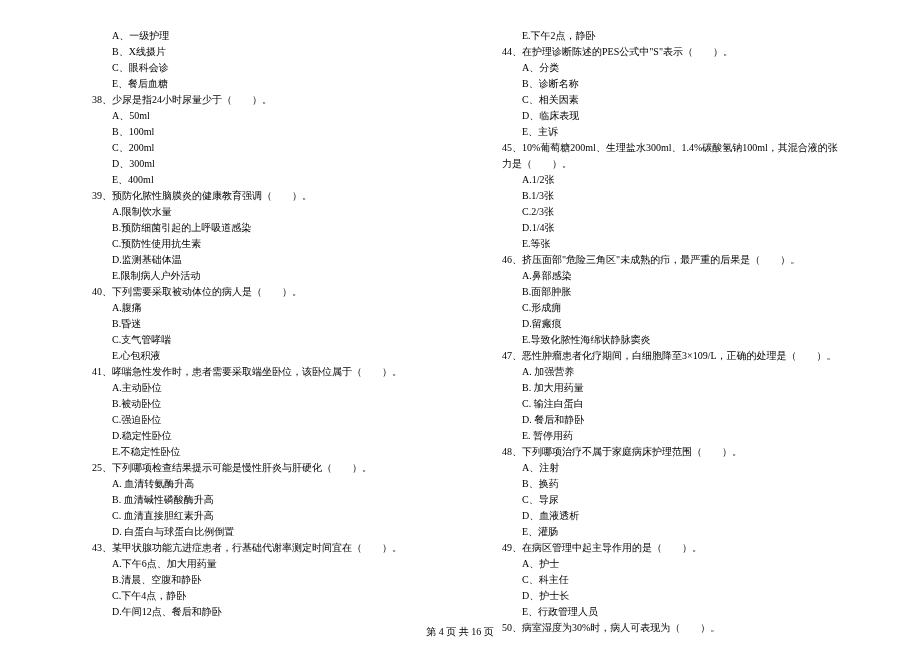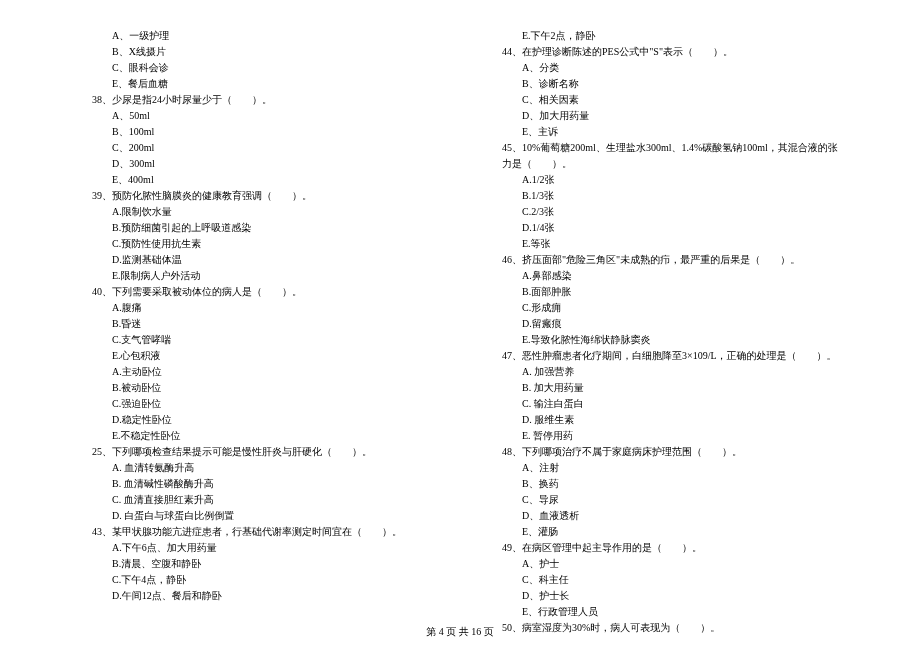--- a/index.html
+++ b/index.html
@@ -63,20 +63,21 @@
     <div class="option">C.预防性使用抗生素</div>
     <div class="option">D.监测基础体温</div>
     <div class="option">E.限制病人户外活动</div>
 
     <div class="question">40、下列需要采取被动体位的病人是（　　）。</div>
     <div class="option">A.腹痛</div>
     <div class="option">B.昏迷</div>
     <div class="option">C.支气管哮喘</div>
     <div class="option">E.心包积液</div>
 
+    <div class="question">41、哮喘急性发作时，患者需要采取端坐卧位，该卧位属于（　　）。</div>
     <div class="option">A.主动卧位</div>
     <div class="option">B.被动卧位</div>
     <div class="option">C.强迫卧位</div>
     <div class="option">D.稳定性卧位</div>
     <div class="option">E.不稳定性卧位</div>
 
     <div class="question">25、下列哪项检查结果提示可能是慢性肝炎与肝硬化（　　）。</div>
     <div class="option">A. 血清转氨酶升高</div>
     <div class="option">B. 血清碱性磷酸酶升高</div>
     <div class="option">C. 血清直接胆红素升高</div>
@@ -89,42 +90,42 @@
     <div class="option">D.午间12点、餐后和静卧</div>
   </div>
 
   <div class="column">
     <div class="option">E.下午2点，静卧</div>
 
     <div class="question">44、在护理诊断陈述的PES公式中"S"表示（　　）。</div>
     <div class="option">A、分类</div>
     <div class="option">B、诊断名称</div>
     <div class="option">C、相关因素</div>
-    <div class="option">D、加大用药量</div>
+    <div class="option">D、临床表现</div>
     <div class="option">E、主诉</div>
 
     <div class="question">45、10%葡萄糖200ml、生理盐水300ml、1.4%碳酸氢钠100ml，其混合液的张力是（　　）。</div>
     <div class="option">A.1/2张</div>
     <div class="option">B.1/3张</div>
     <div class="option">C.2/3张</div>
     <div class="option">D.1/4张</div>
     <div class="option">E.等张</div>
 
     <div class="question">46、挤压面部"危险三角区"未成熟的疖，最严重的后果是（　　）。</div>
     <div class="option">A.鼻部感染</div>
     <div class="option">B.面部肿胀</div>
     <div class="option">C.形成痈</div>
     <div class="option">D.留瘢痕</div>
     <div class="option">E.导致化脓性海绵状静脉窦炎</div>
 
     <div class="question">47、恶性肿瘤患者化疗期间，白细胞降至3×109/L，正确的处理是（　　）。</div>
     <div class="option">A. 加强营养</div>
     <div class="option">B. 加大用药量</div>
     <div class="option">C. 输注白蛋白</div>
-    <div class="option">D. 服维生素</div>
+    <div class="option">D. 餐后和静卧</div>
     <div class="option">E. 暂停用药</div>
 
     <div class="question">48、下列哪项治疗不属于家庭病床护理范围（　　）。</div>
     <div class="option">A、注射</div>
     <div class="option">B、换药</div>
     <div class="option">C、导尿</div>
     <div class="option">D、血液透析</div>
     <div class="option">E、灌肠</div>
 
     <div class="question">49、在病区管理中起主导作用的是（　　）。</div>

